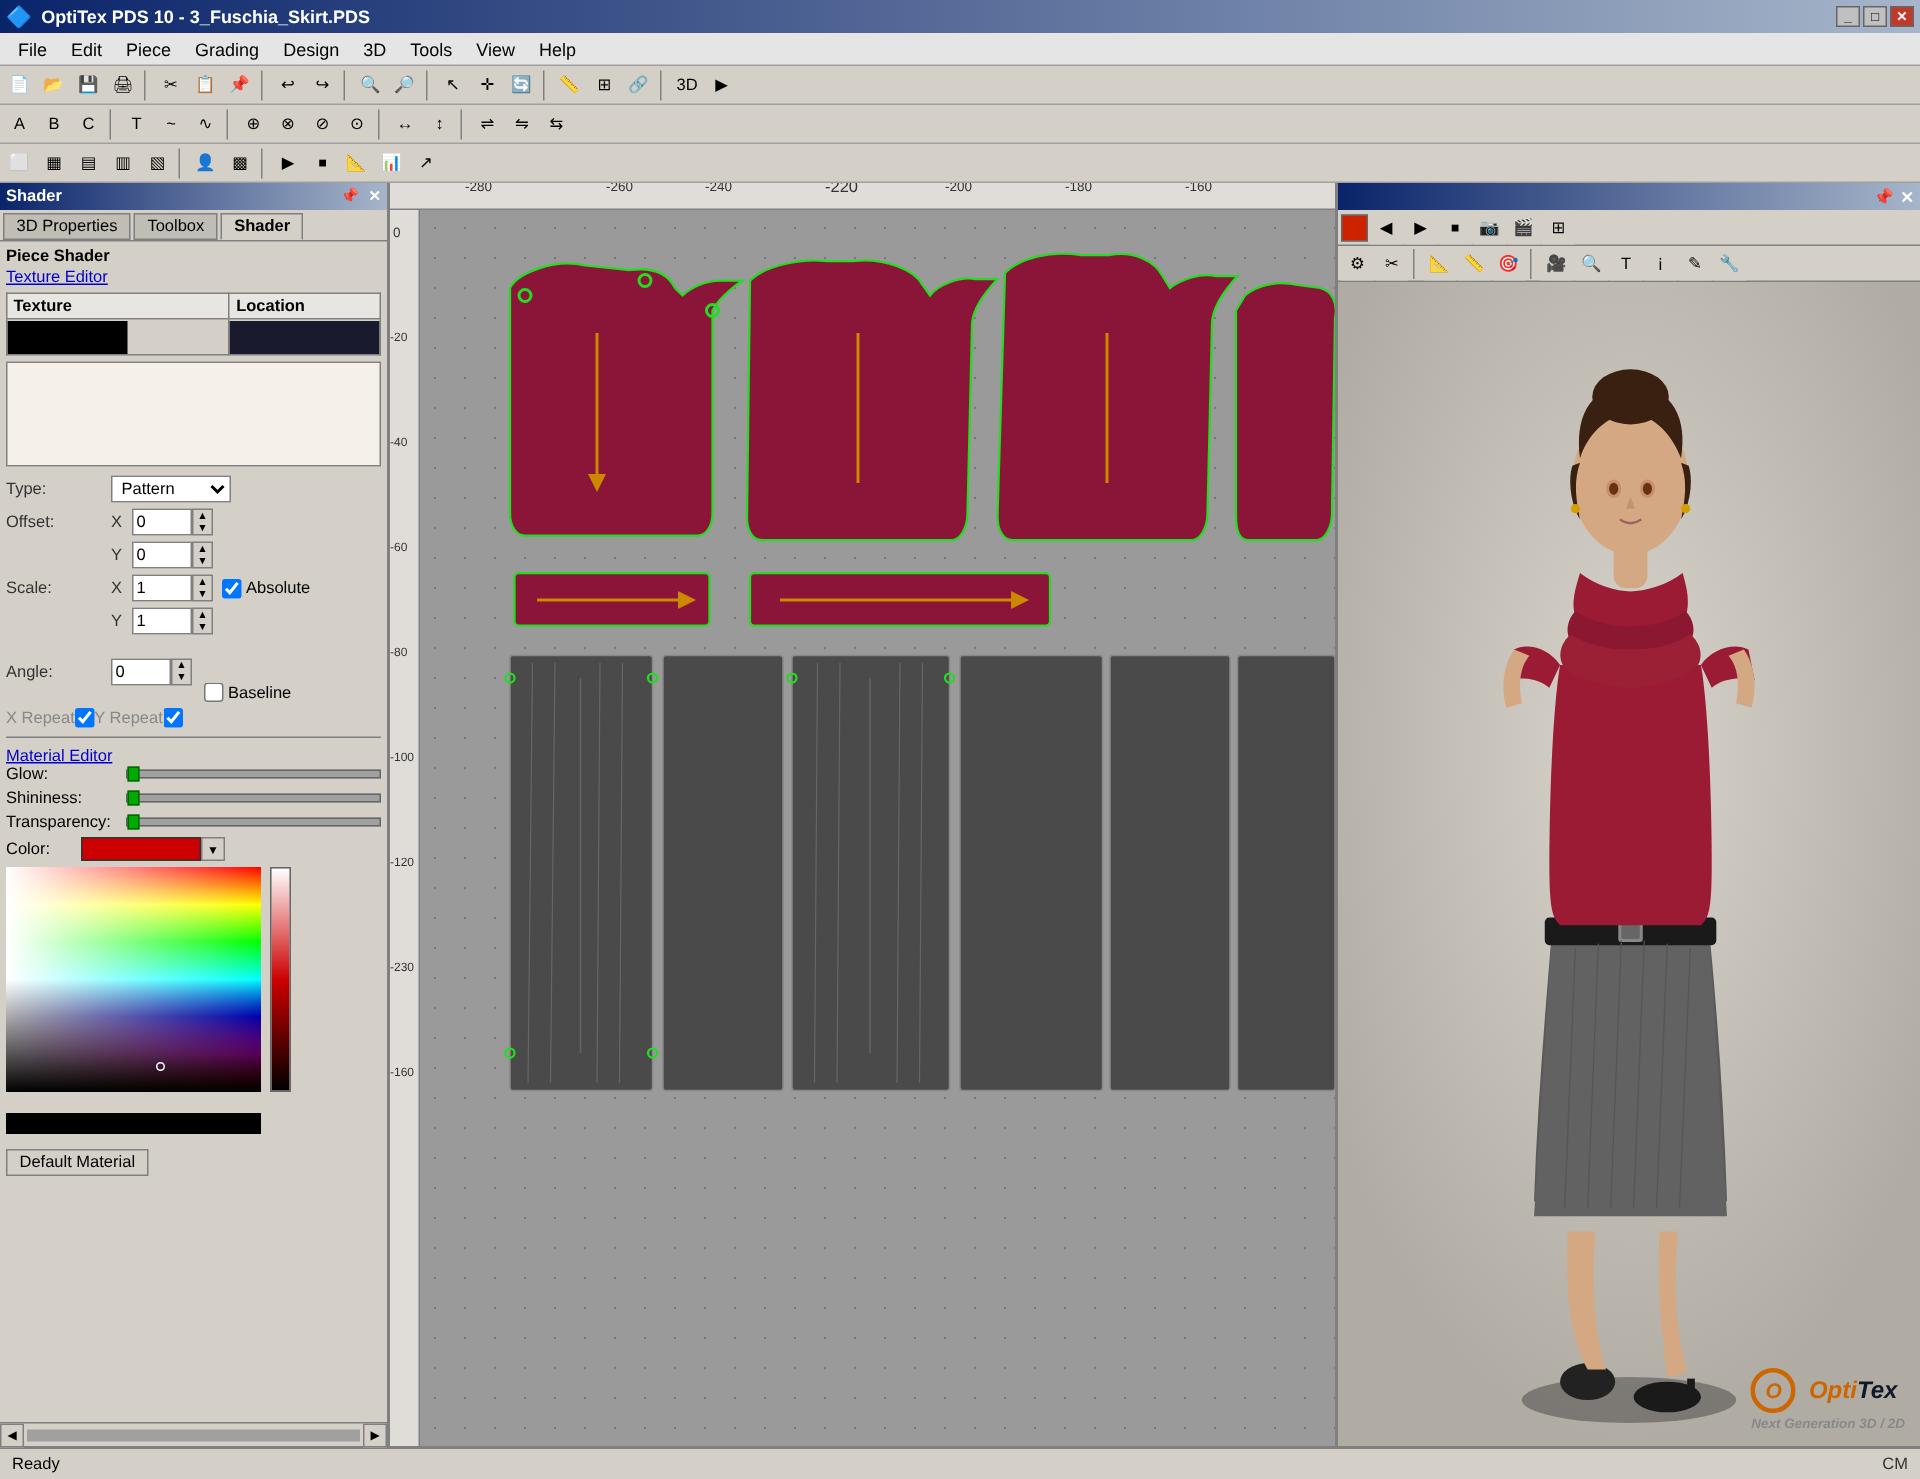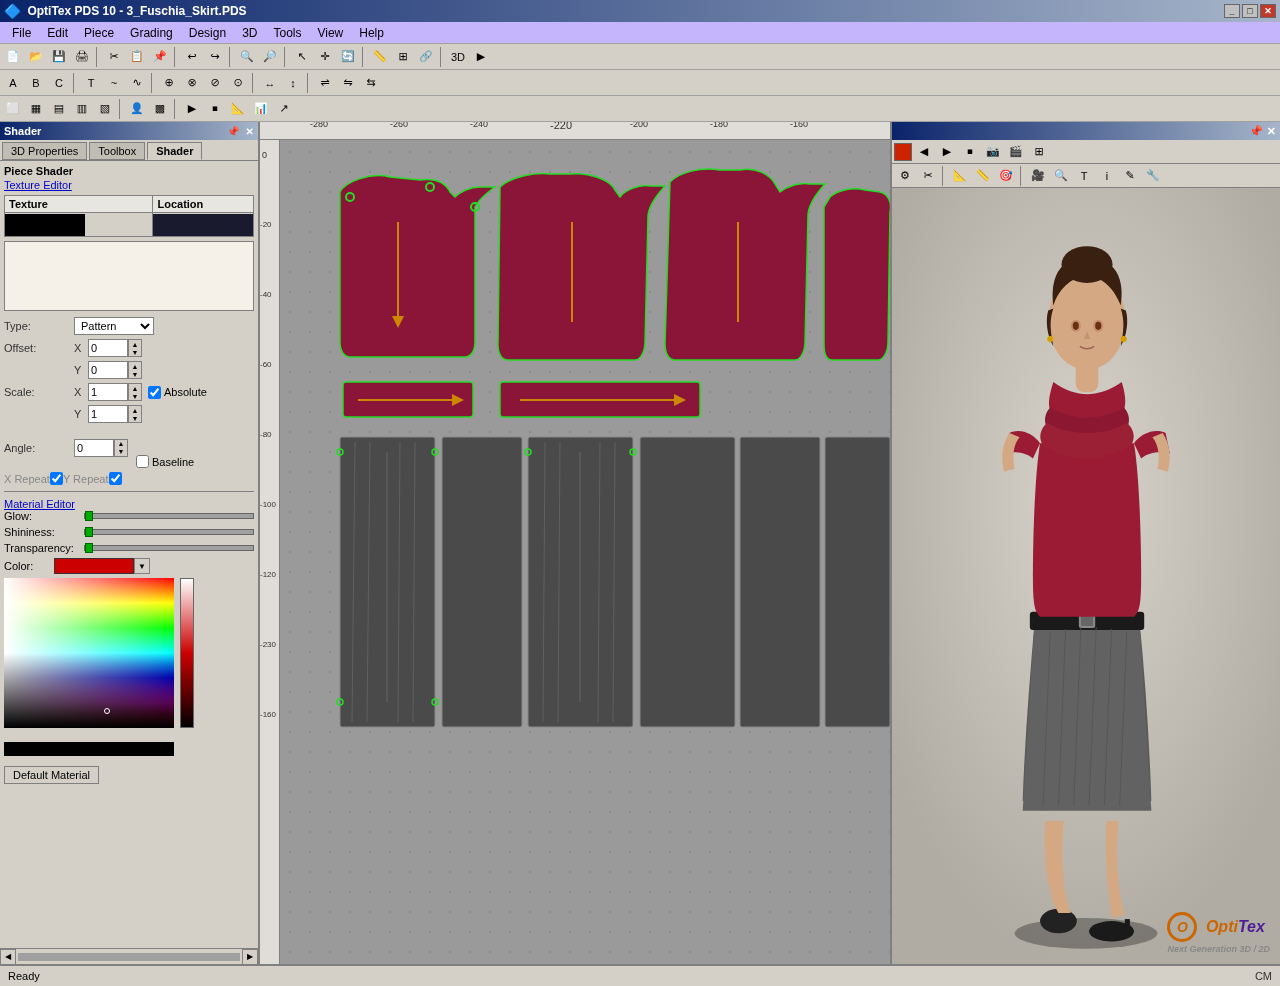--- a/index.html
+++ b/index.html
@@ -22,21 +22,21 @@
     #titlebar .win-controls { display: flex; gap: 2px; }
     .win-btn {
       width: 16px; height: 14px; background: #c0c0c0; border: 1px solid #666;
       display: flex; align-items: center; justify-content: center; font-size: 9px; cursor: pointer;
       color: black;
     }
     .win-btn.close { background: #c0392b; color: white; }
 
     
     #menubar {
-      background: #c4b5fd;
+      background: #e5e5e5;
       height: 22px;
       display: flex;
       align-items: center;
       padding: 0 4px;
       border-bottom: 1px solid #a0a0a0;
     }
     .menu-item {
       padding: 2px 8px;
       font-size: 12px;
       cursor: pointer;
@@ -716,21 +716,21 @@
       <div class="h-scroll-btn">▶</div>
     </div>
   </div>
 
   <div id="center-area">
 
     <div class="ruler-top">
       <div style="width:20px;"></div>
       <div style="position:relative; flex:1; height:18px;">
         <span style="position:absolute; left:30px; font-size:9px;">-280</span>
-        <span style="position:absolute; left:110px; font-size:9px;">-260</span>
+        <span style="position:absolute; left:124px; font-size:9px;">-260</span>
         <span style="position:absolute; left:190px; font-size:9px;">-240</span>
         <span style="position:absolute; left:270px; font-size:11px;">-220</span>
         <span style="position:absolute; left:350px; font-size:9px;">-200</span>
         <span style="position:absolute; left:430px; font-size:9px;">-180</span>
         <span style="position:absolute; left:510px; font-size:9px;">-160</span>
       </div>
     </div>
 
     <div style="display:flex; height:calc(100% - 18px);">
 
@@ -924,21 +924,21 @@
         <circle cx="155" cy="148" r="3" fill="#d4a000"></circle>
         <circle cx="227" cy="148" r="3" fill="#d4a000"></circle>
 
         <path d="M 115 240 C 108 250 106 265 110 278 L 120 275 C 118 265 118 252 125 244 Z" fill="#d4a882"></path>
         <path d="M 265 240 C 272 250 274 265 270 278 L 260 275 C 262 265 262 252 255 244 Z" fill="#d4a882"></path>
       </svg>
 
       
       <div class="optitex-logo">
         <span style="display:inline-block;width:30px;height:30px;border-radius:50%;border:3px solid #cc6600;display:inline-flex;align-items:center;justify-content:center;font-size:14px;margin-right:4px;">O</span>
-        <span>Opti<span style="color:#4c1d95;">Tex</span></span>
+        <span>Opti<span style="color:#0f172a;">Tex</span></span>
         <div style="font-size:9px;color:#888;margin-top:2px;">Next Generation 3D / 2D</div>
       </div>
     </div>
   </div>
 </div>
 
 <div id="statusbar">
   <span class="status-text">Ready</span>
   <span class="status-right">CM</span>
 </div>

